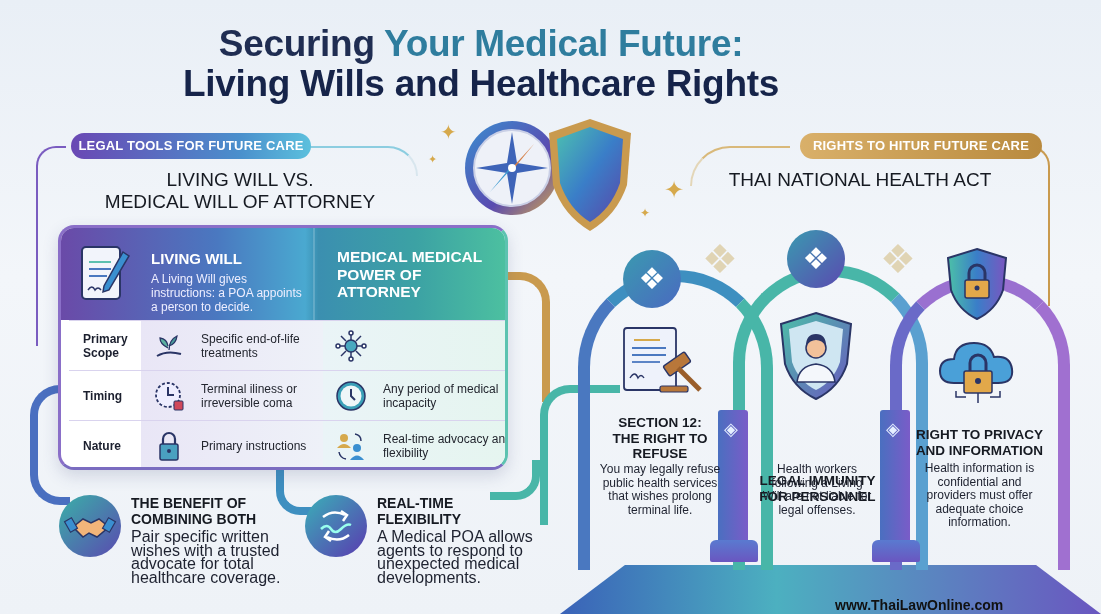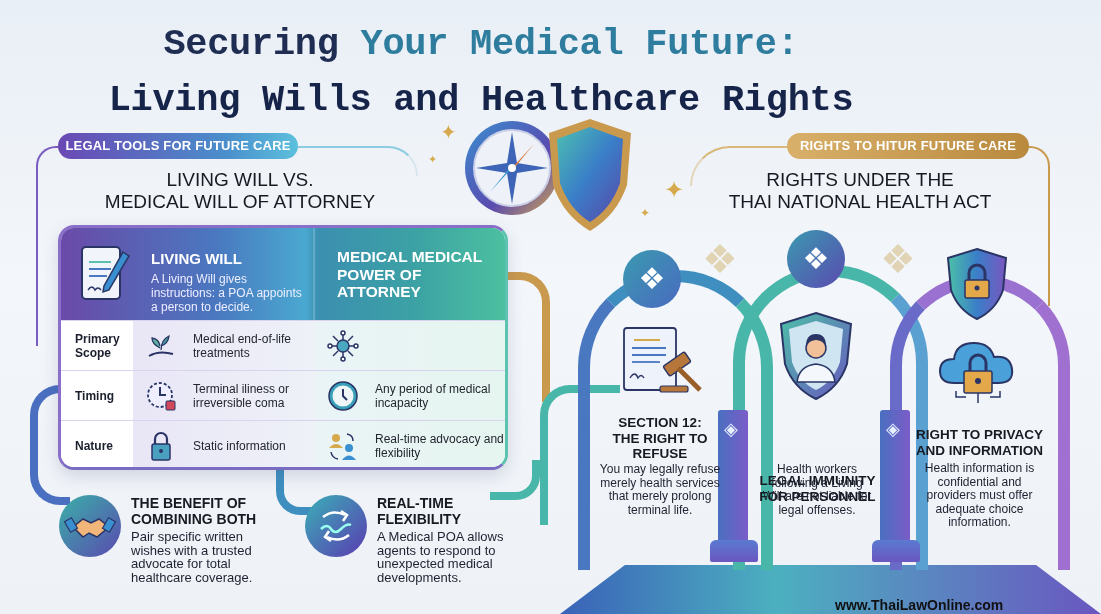--- a/index.html
+++ b/index.html
@@ -8,30 +8,30 @@
     font-family: "Liberation Sans", "DejaVu Sans", sans-serif;
     background: linear-gradient(180deg, #e9eff6 0%, #f3f6fa 45%, #eef2f7 100%);
     position: relative;
     color: #1b1f2e;
   }
   .abs { position: absolute; }
 
   
   .title {
     position: absolute; left: 0; top: 24px; width: 962px; text-align: center;
-    font-weight: 700; font-size: 37px; line-height: 40px; letter-spacing: -0.3px; font-family: Liberation Mono, monospace;
+    font-weight: 700; font-size: 37px; line-height: 40px; letter-spacing: -0.3px;
   }
   .title .l1 { color: #1f2d52; }
   .title .l1 .accent { color: #2f7d9e; }
-  .title .l2 { color: #16244a; margin-top: 16px; }
+  .title .l2 { color: #16244a; }
 
   
   .pill {
     position: absolute; height: 26px; border-radius: 13px; color: #fff;
-    font-size: 13px; font-weight: 700; line-height: 26px; text-align: center; letter-spacing: 0.2px;
+    font-size: 13px; font-weight: 700; line-height: 26px; text-align: center; letter-spacing: 0.2px; margin-left: 13px;
   }
   .pill-left { left: 58px; top: 133px; width: 240px; background: linear-gradient(90deg, #6a48b4, #4a8fcc 70%, #5cc0dd); }
   .pill-right { left: 787px; top: 133px; width: 242px; background: linear-gradient(90deg, #d9b06a, #b98a3e); }
 
   .section-h {
     position: absolute; text-align: center; font-weight: 400; font-size: 19px; line-height: 22px; color: #161a22;
   }
 
   
   .line { position: absolute; border-style: solid; border-color: transparent; }
@@ -45,32 +45,32 @@
     border-right-color: #5cc3b0;
     border-bottom-color: #7a6cc0;
   }
   .cmp-head { position: absolute; left: 0; top: 0; width: 100%; height: 92px; background: linear-gradient(90deg, #6a4aa8 0%, #4a78c0 35%, #4aa9d0 55%, #3b8fb0 58%, #3ca2a4 80%, #4cc0a0 100%); }
   .cmp-head .divider { position: absolute; left: 252px; top: 0; width: 2px; height: 92px; background: rgba(255,255,255,0.18); }
   .cmp-head .lw-title { position: absolute; left: 90px; top: 22px; color: #fff; font-weight: 700; font-size: 15px; }
   .cmp-head .lw-desc { position: absolute; left: 90px; top: 44px; width: 160px; color: #eef; font-size: 12px; line-height: 14px; }
   .cmp-head .mpoa-title { position: absolute; left: 276px; top: 20px; color: #fff; font-weight: 700; font-size: 15.5px; line-height: 17.5px; width: 160px; }
   .doc-icon { position: absolute; left: 18px; top: 16px; width: 52px; height: 60px; }
 
-  .cmp-row { position: absolute; left: 0; width: 100%; height: 50px; border-top: 1px solid #d9d3ee; padding-left: 20px; }
+  .cmp-row { position: absolute; left: 8px; width: 100%; height: 50px; border-top: 1px solid #d9d3ee; padding-left: 20px; }
   .cmp-row .lbl { position: absolute; left: 0; top: 0; width: 72px; height: 100%; background: #fff; font-weight: 700; font-size: 12px; line-height: 14px; padding-left: 14px; display: flex; align-items: center; }
   .cmp-row .c1 { position: absolute; left: 72px; top: 0; width: 182px; height: 100%; background: linear-gradient(90deg, #e9e6f6, #eef1f8); }
   .cmp-row .c2 { position: absolute; left: 254px; top: 0; width: 196px; height: 100%; background: linear-gradient(90deg, #eaf4f7, #e5f5ef); }
   .cell-icon { position: absolute; left: 12px; top: 9px; width: 32px; height: 32px; }
   .cell-text { position: absolute; left: 60px; top: 0; height: 100%; display: flex; align-items: center; font-size: 12px; line-height: 14px; color: #23262f; width: 120px; }
   .c2 .cell-text { width: 130px; }
 
   
   .circle-icon { position: absolute; width: 62px; height: 62px; border-radius: 50%; }
   .b-title { position: absolute; font-weight: 700; font-size: 14px; line-height: 16px; color: #161a22; }
-  .b-desc { position: absolute; font-size: 13px; line-height: 13.5px; color: #1e2230; }
+  .b-desc { position: absolute; font-size: 16px; line-height: 13.5px; color: #1e2230; }
 
   
   .arch { position: absolute; border-radius: 110px 110px 0 0; border-style: solid; border-bottom: none; }
   .r-title { position: absolute; text-align: center; font-weight: 700; font-size: 13.5px; line-height: 15.5px; color: #161a22; }
   .r-desc { position: absolute; text-align: center; font-size: 12px; line-height: 13.5px; color: #1e2230; }
   .pillar { position: absolute; background: linear-gradient(90deg, #4a6fc0, #7a5cc8); border-radius: 3px; }
   .base { position: absolute; background: linear-gradient(180deg, #5a7ad0, #6a56c0); border-radius: 6px 6px 2px 2px; }
 
   .footer { position: absolute; left: 835px; top: 597px; font-weight: 700; font-size: 14px; color: #111; }
 </style>
@@ -146,21 +146,21 @@
   </div>
 
   <div class="cmp-row" style="top:92px;">
     <div class="lbl">Primary Scope</div>
     <div class="c1">
       <svg class="cell-icon" viewBox="0 0 32 32">
           <path d="M4 26 q10 -6 24 -2" stroke="#2a3566" fill="none" stroke-width="2"></path>
           <path d="M16 20 q0 -10 8 -14 q-1 8 -8 10" fill="#4a9a9a" stroke="#2a3566" stroke-width="1.3"></path>
           <path d="M15 18 q-8 -4 -8 -10 q7 1 8 8" fill="#5cb0a0" stroke="#2a3566" stroke-width="1.3"></path>
         </svg>
-      <div class="cell-text">Medical end-of-life treatments</div>
+      <div class="cell-text">Specific end-of-life treatments</div>
     </div>
     <div class="c2">
       <svg class="cell-icon" viewBox="0 0 32 32">
           <circle cx="16" cy="16" r="6" fill="#4aa9c0" stroke="#2a3566" stroke-width="1.5"></circle>
           <g stroke="#2a3566" stroke-width="1.5" fill="#fff">
             <line x1="16" y1="2" x2="16" y2="10"></line>
             <line x1="16" y1="22" x2="16" y2="30"></line>
             <line x1="2" y1="16" x2="10" y2="16"></line>
             <line x1="22" y1="16" x2="30" y2="16"></line>
             <line x1="6" y1="6" x2="11" y2="11"></line>
@@ -197,21 +197,21 @@
   </div>
 
   <div class="cmp-row" style="top:192px;">
     <div class="lbl">Nature</div>
     <div class="c1">
       <svg class="cell-icon" viewBox="0 0 32 32">
           <path d="M10 14 V9 a6 6 0 0 1 12 0 V14" stroke="#2a3566" stroke-width="2.2" fill="none"></path>
           <rect x="7" y="14" width="18" height="16" rx="2" fill="#4aa0c0" stroke="#2a3566" stroke-width="1.5"></rect>
           <circle cx="16" cy="21" r="2" fill="#2a3566"></circle>
         </svg>
-      <div class="cell-text">Static information</div>
+      <div class="cell-text">Primary instructions</div>
     </div>
     <div class="c2">
       <svg class="cell-icon" viewBox="0 0 32 32">
           <circle cx="9" cy="8" r="4" fill="#d6a94c"></circle>
           <path d="M2 18 q7 -8 14 0" fill="#d6a94c"></path>
           <circle cx="22" cy="18" r="4" fill="#3a8fd0"></circle>
           <path d="M15 30 q7 -9 14 0" fill="#3a8fd0"></path>
           <path d="M20 4 q6 1 6 7" stroke="#2a3566" fill="none" stroke-width="1.5"></path>
           <path d="M4 22 q1 6 7 7" stroke="#2a3566" fill="none" stroke-width="1.5"></path>
         </svg>
@@ -245,21 +245,20 @@
     </svg>
 </div>
 <div class="b-title" style="left:377px;top:495px;">
   <div>REAL-TIME</div>
   <div>FLEXIBILITY</div>
 </div>
 <div class="b-desc" style="left:377px;top:530px;width:160px;">A Medical POA allows agents to respond to unexpected medical developments.</div>
 
 <div class="pill pill-right">RIGHTS TO HITUR FUTURE CARE</div>
 <div class="section-h" style="left:700px;top:169px;width:320px;">
-  <div>RIGHTS UNDER THE</div>
   <div>THAI NATIONAL HEALTH ACT</div>
 </div>
 
 <div class="abs" style="left:560px;top:565px;width:541px;height:49px;background:linear-gradient(90deg,#3a62b8,#4cb0c0 40%,#6a56c0);clip-path:polygon(12% 0,88% 0,100% 100%,0 100%);"></div>
 
 <div class="arch" style="left:578px;top:270px;width:195px;height:300px;border-width:12px;border-color:#3e8fc0 #48b6a8 transparent #4a78c0;"></div>
 <div class="arch" style="left:733px;top:265px;width:195px;height:305px;border-width:12px;border-color:#48b6a8 #5aa0d0 transparent #48b6a8;"></div>
 <div class="arch" style="left:890px;top:275px;width:180px;height:295px;border-width:12px;border-color:#9a70d0 #a070d0 transparent #6a6ac8;"></div>
 
 <div class="pillar" style="left:718px;top:410px;width:30px;height:140px;"></div>
@@ -316,21 +315,21 @@
   <path d="M18 48 q-14 0 -14 -12 q0 -12 14 -12 q2 -16 20 -16 q16 0 20 14 q16 -2 18 12 q2 14 -14 14 Z" fill="#4aa0d8" stroke="#2a3566" stroke-width="2"></path>
   <path d="M34 36 V28 a8 8 0 0 1 16 0 V36" stroke="#2a3566" stroke-width="3" fill="none"></path>
   <rect x="28" y="36" width="28" height="22" rx="2" fill="#e2a84a" stroke="#2a3566" stroke-width="1.5"></rect>
   <circle cx="42" cy="46" r="3" fill="#2a3566"></circle>
   <line x1="42" y1="58" x2="42" y2="68" stroke="#2a3566" stroke-width="1.5"></line>
   <path d="M20 56 V62 H30" stroke="#2a3566" fill="none" stroke-width="1.5"></path>
   <path d="M64 56 V62 H54" stroke="#2a3566" fill="none" stroke-width="1.5"></path>
 </svg>
 
 <div class="r-title" style="left:605px;top:415px;width:110px;">SECTION 12: THE RIGHT TO REFUSE</div>
-<div class="r-desc" style="left:598px;top:463px;width:124px;">You may legally refuse merely health services that merely prolong terminal life.</div>
+<div class="r-desc" style="left:598px;top:463px;width:124px;">You may legally refuse public health services that wishes prolong terminal life.</div>
 
 <div class="r-title" style="left:755px;top:427px;width:125px;margin-top:46px;">LEGAL IMMUNITY FOR PERSONNEL</div>
 <div class="r-desc" style="left:762px;top:463px;width:110px;">Health workers following a Living Will are not liable for legal offenses.</div>
 
 <div class="r-title" style="left:912px;top:427px;width:135px;">RIGHT TO PRIVACY AND INFORMATION</div>
 <div class="r-desc" style="left:922px;top:462px;width:115px;">Health information is confidential and providers must offer adequate choice information.</div>
 
 <div class="footer">www.ThaiLawOnline.com</div>
 
 </body></html>

